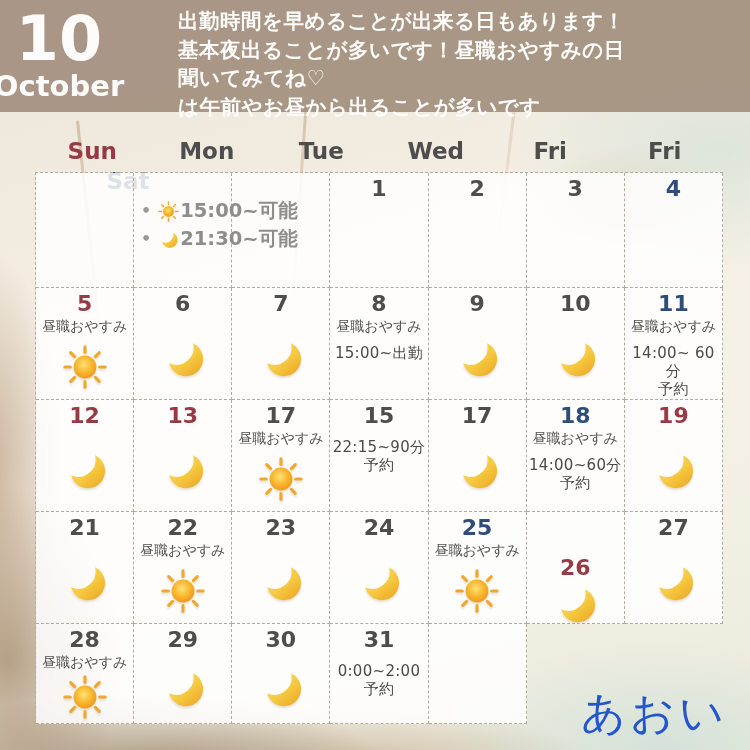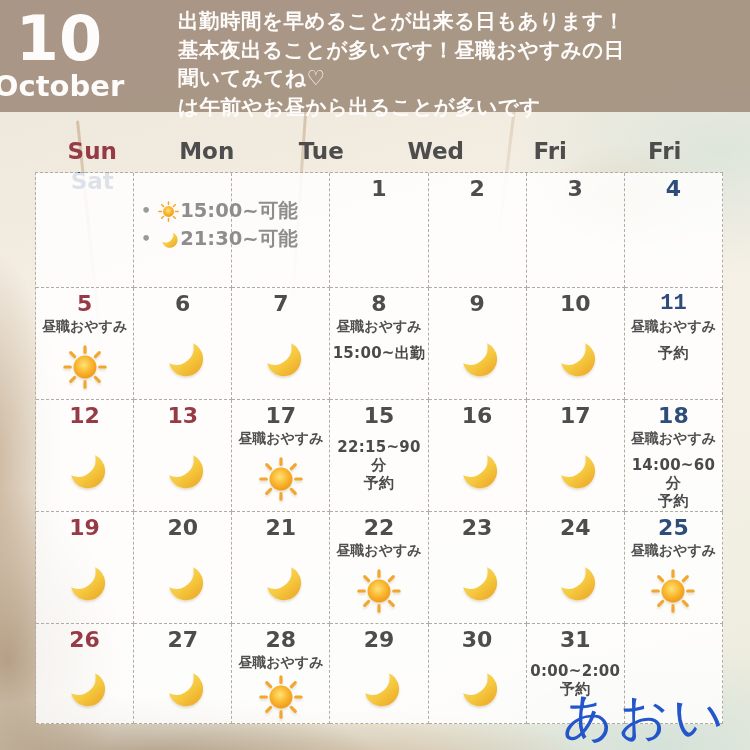--- a/index.html
+++ b/index.html
@@ -31,34 +31,34 @@
   .wdrow{position:absolute;left:35px;top:136px;width:687px;height:30px;display:grid;grid-template-columns:repeat(6,1fr);}
   .wd{text-align:center;font-size:23px;font-weight:bold;line-height:30px;}
 
   
   .grid{position:absolute;left:35px;top:172px;width:687px;display:grid;
     grid-template-columns:repeat(7,1fr);grid-template-rows:115px 112px 112px 112px 100px;
     border-top:1px dashed #b3aca0;border-left:1px dashed #b3aca0;}
   .cell{border-right:1px dashed #b3aca0;border-bottom:1px dashed #b3aca0;
     background:rgba(255,255,255,0.84);display:flex;flex-direction:column;align-items:center;padding-top:3px;box-sizing:border-box;overflow:hidden;}
   .daynum{font-size:22px;font-weight:bold;line-height:26px;}
-  .note{font-size:14px;font-weight:700;color:#4f4f4f;line-height:18px;text-align:center;}
+  .note{font-size:14px;font-weight:400;color:#4f4f4f;line-height:18px;text-align:center;}
   .note.time{font-size:15px;margin-top:9px;letter-spacing:0.3px;color:#4a4a4a;}
   .note.time + .note.time{margin-top:0;}
   .icon-wrap{flex:1;display:flex;align-items:center;justify-content:center;}
   .ic{width:46px;height:46px;filter:drop-shadow(0 2px 1px rgba(120,90,20,0.18));}
   .ic.sun{width:44px;height:44px;}
 
   
   .legend{position:absolute;left:141px;top:197px;color:#8d8d8d;font-size:19.5px;font-weight:bold;line-height:28px;}
   .legend-row{display:flex;align-items:center;}
   .bullet{font-size:16px;margin-right:7px;color:#9a9a9a;}
   .ic-s{width:21px;height:21px;margin-right:1px;}
 
-  .signature{position:absolute;right:22px;top:684px;font-size:50px;color:#2456cb;letter-spacing:4px;}
+  .signature{position:absolute;right:22px;top:684px;font-size:44px;color:#2456cb;letter-spacing:4px;}
   .svgdefs{position:absolute;width:0;height:0;}
 </style>
 </head>
 <body>
 
 <svg class="svgdefs" aria-hidden="true">
   <defs>
     <radialGradient id="sungrad" cx="45%" cy="40%" r="65%">
       <stop offset="0%" stop-color="#ffe375"></stop>
       <stop offset="55%" stop-color="#f9b52e"></stop>
@@ -106,21 +106,21 @@
     </div>
   </div>
 
   <div class="wdrow">
       <div class="wd" style="color: rgb(150, 58, 70);">Sun</div>
       <div class="wd" style="color: rgb(77, 77, 77);">Mon</div>
       <div class="wd" style="color: rgb(77, 77, 77); text-align: center;">Tue</div>
       <div class="wd" style="color: rgb(77, 77, 77);">Wed</div>
       <div class="wd" style="color: rgb(77, 77, 77);">Fri</div>
       <div class="wd" style="color: rgb(77, 77, 77);">Fri</div>
-      <div class="wd" style="color: rgb(46, 77, 123);">Sat</div>
+      <div class="wd" style="color: rgb(46, 77, 123); text-align: right;">Sat</div>
     </div>
 
   <div class="grid">
       <div class="cell"></div>
       <div class="cell"></div>
       <div class="cell"></div>
       <div class="cell">
         <div class="daynum" style="color: rgb(77, 77, 77);">1</div>
       </div>
       <div class="cell">
@@ -172,22 +172,23 @@
       </div>
       <div class="cell">
         <div class="daynum" style="color: rgb(77, 77, 77);">10</div>
         <div class="icon-wrap">
           <svg class="ic moon" viewBox="0 0 48 48">
             <use href="#icon-moon"></use>
           </svg>
         </div>
       </div>
       <div class="cell">
-        <div class="daynum" style="color: rgb(46, 77, 123); font-family: Liberation Mono, monospace;">11</div>
-        <div class="note">昼職おやすみ</div>
+        <div class="daynum" style="color: rgb(46, 77, 123);">11</div>
+        <div class="note">昼職おやすみ</div>
+        <div class="note time">14:00~ 60分</div>
         <div class="note time">予約</div>
       </div>
       <div class="cell">
         <div class="daynum" style="color: rgb(150, 58, 70);">12</div>
         <div class="icon-wrap">
           <svg class="ic moon" viewBox="0 0 48 48">
             <use href="#icon-moon"></use>
           </svg>
         </div>
       </div>
@@ -207,28 +208,20 @@
             <use href="#icon-sun"></use>
           </svg>
         </div>
       </div>
       <div class="cell">
         <div class="daynum" style="color: rgb(77, 77, 77);">15</div>
         <div class="note time">22:15~90分</div>
         <div class="note time">予約</div>
       </div>
       <div class="cell">
-        <div class="daynum" style="color: rgb(77, 77, 77);">16</div>
-        <div class="icon-wrap">
-          <svg class="ic moon" viewBox="0 0 48 48">
-            <use href="#icon-moon"></use>
-          </svg>
-        </div>
-      </div>
-      <div class="cell">
         <div class="daynum" style="color: rgb(77, 77, 77);">17</div>
         <div class="icon-wrap">
           <svg class="ic moon" viewBox="0 0 48 48">
             <use href="#icon-moon"></use>
           </svg>
         </div>
       </div>
       <div class="cell">
         <div class="daynum" style="color: rgb(46, 77, 123); text-align: right;">18</div>
         <div class="note">昼職おやすみ</div>
@@ -237,28 +230,20 @@
       </div>
       <div class="cell">
         <div class="daynum" style="color: rgb(150, 58, 70);">19</div>
         <div class="icon-wrap">
           <svg class="ic moon" viewBox="0 0 48 48">
             <use href="#icon-moon"></use>
           </svg>
         </div>
       </div>
       <div class="cell">
-        <div class="daynum" style="color: rgb(77, 77, 77);">20</div>
-        <div class="icon-wrap">
-          <svg class="ic moon" viewBox="0 0 48 48">
-            <use href="#icon-moon"></use>
-          </svg>
-        </div>
-      </div>
-      <div class="cell">
         <div class="daynum" style="color: rgb(77, 77, 77);">21</div>
         <div class="icon-wrap">
           <svg class="ic moon" viewBox="0 0 48 48">
             <use href="#icon-moon"></use>
           </svg>
         </div>
       </div>
       <div class="cell">
         <div class="daynum" style="color: rgb(77, 77, 77);">22</div>
         <div class="note">昼職おやすみ</div>
@@ -287,21 +272,21 @@
       <div class="cell">
         <div class="daynum" style="color: rgb(46, 77, 123);">25</div>
         <div class="note">昼職おやすみ</div>
         <div class="icon-wrap">
           <svg class="ic sun" viewBox="0 0 48 48">
             <use href="#icon-sun"></use>
           </svg>
         </div>
       </div>
       <div class="cell">
-        <div class="daynum" style="color: rgb(150, 58, 70);">26</div>
+        <div class="daynum" style="color: rgb(150, 58, 70); margin-top: 40px;">26</div>
         <div class="icon-wrap">
           <svg class="ic moon" viewBox="0 0 48 48">
             <use href="#icon-moon"></use>
           </svg>
         </div>
       </div>
       <div class="cell">
         <div class="daynum" style="color: rgb(77, 77, 77);">27</div>
         <div class="icon-wrap">
           <svg class="ic moon" viewBox="0 0 48 48">

